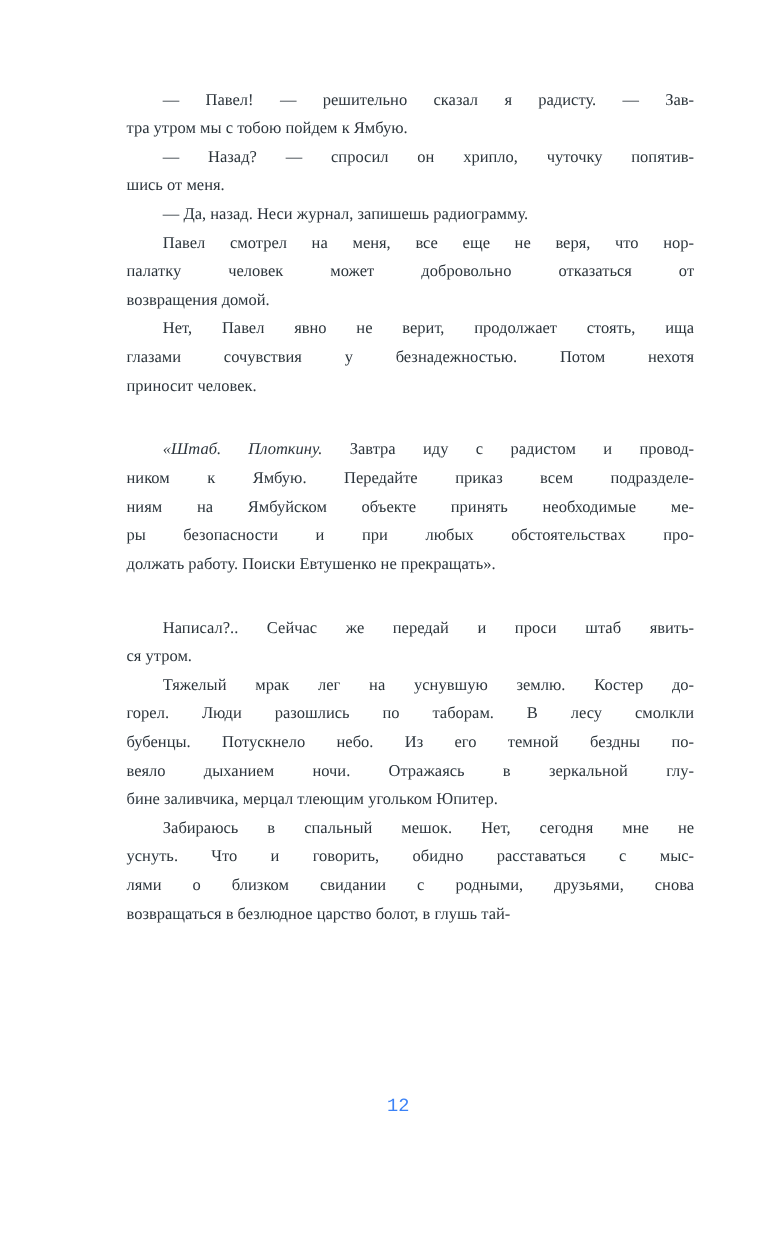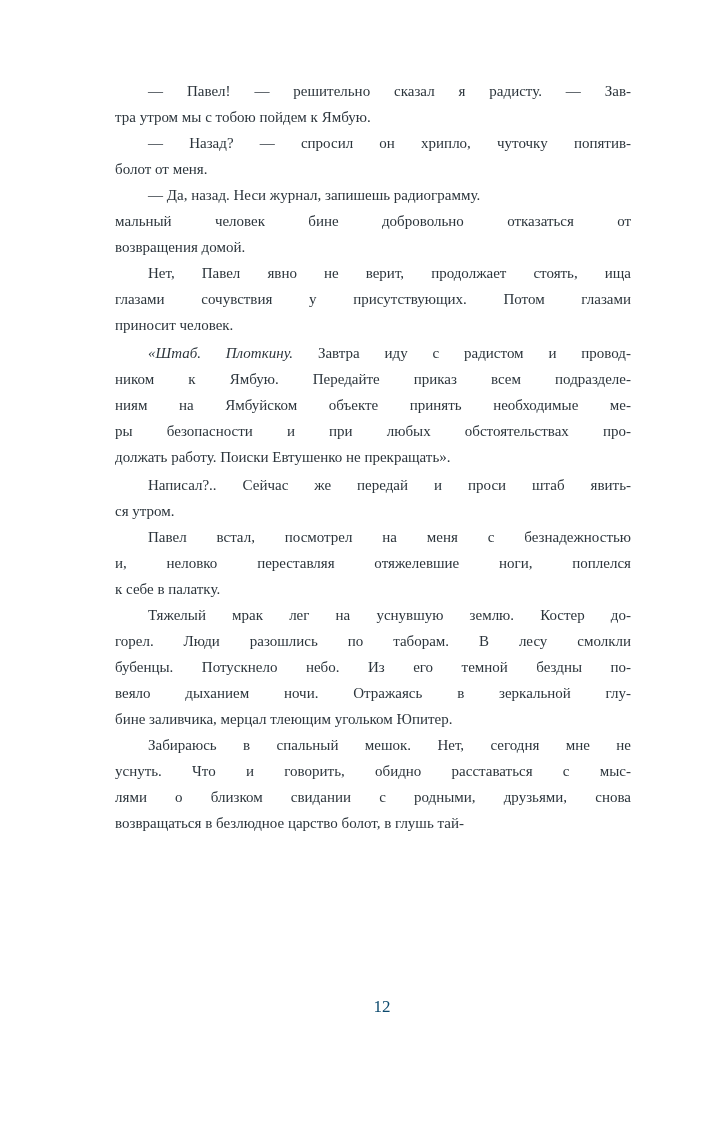--- a/index.html
+++ b/index.html
@@ -24,86 +24,83 @@
   .page-text {
     position: absolute;
     left: 115px;
     top: 78px;
     width: 516px;
     color: #2c353c;
     font-size: 15px;
     line-height: 26px;
   }
   .para { margin: 0; }
-  .para.spaced { margin-top: 2px; font-family: Liberation Serif, serif; }
+  .para.spaced { margin-top: 32px; font-family: Liberation Serif, serif; }
   .line {
     text-align: justify;
     text-align-last: left;
     white-space: normal;
   }
   .line.full {
     text-align-last: justify;
   }
   .line.first {
     text-indent: 33px;
   }
   .italic {
     font-style: italic;
   }
   .page-number {
     position: absolute;
-    left: 124px;
+    left: 104px;
     top: 997px;
     width: 516px;
     text-align: center;
-    color: #0c4a6e;
+    color: #3b82f6;
     font-size: 17px;
     line-height: 20px;
+    font-family: Liberation Mono, monospace;
   }
 </style>
 </head>
 <body>
 
 <div class="book-page">
   <div class="page-text">
       <div class="para">
         <div class="line first full">— Павел! — решительно сказал я радисту. — Зав-</div>
         <div class="line">тра утром мы с тобою пойдем к Ямбую.</div>
       </div>
       <div class="para">
         <div class="line first full">— Назад? — спросил он хрипло, чуточку попятив-</div>
-        <div class="line">болот от меня.</div>
+        <div class="line">шись от меня.</div>
       </div>
       <div class="para">
         <div class="line first">— Да, назад. Неси журнал, запишешь радиограмму.</div>
       </div>
       <div class="para">
-        <div class="line full">мальный человек бине добровольно отказаться от</div>
+        <div class="line first full">Павел смотрел на меня, все еще не веря, что нор-</div>
+        <div class="line full">палатку человек может добровольно отказаться от</div>
         <div class="line">возвращения домой.</div>
       </div>
       <div class="para">
         <div class="line first full">Нет, Павел явно не верит, продолжает стоять, ища</div>
-        <div class="line full">глазами сочувствия у присутствующих. Потом глазами</div>
+        <div class="line full">глазами сочувствия у безнадежностью. Потом нехотя</div>
         <div class="line">приносит человек.</div>
       </div>
       <div class="para spaced">
         <div class="line first full"><span class="italic">«Штаб. Плоткину.</span><span> Завтра иду с радистом и провод-</span></div>
         <div class="line full">ником к Ямбую. Передайте приказ всем подразделе-</div>
         <div class="line full">ниям на Ямбуйском объекте принять необходимые ме-</div>
         <div class="line full">ры безопасности и при любых обстоятельствах про-</div>
         <div class="line">должать работу. Поиски Евтушенко не прекращать».</div>
       </div>
       <div class="para spaced">
         <div class="line first full">Написал?.. Сейчас же передай и проси штаб явить-</div>
         <div class="line">ся утром.</div>
-      </div>
-      <div class="para">
-        <div class="line first full">Павел встал, посмотрел на меня с безнадежностью</div>
-        <div class="line full">и, неловко переставляя отяжелевшие ноги, поплелся</div>
-        <div class="line">к себе в палатку.</div>
       </div>
       <div class="para">
         <div class="line first full">Тяжелый мрак лег на уснувшую землю. Костер до-</div>
         <div class="line full">горел. Люди разошлись по таборам. В лесу смолкли</div>
         <div class="line full">бубенцы. Потускнело небо. Из его темной бездны по-</div>
         <div class="line full">веяло дыханием ночи. Отражаясь в зеркальной глу-</div>
         <div class="line">бине заливчика, мерцал тлеющим угольком Юпитер.</div>
       </div>
       <div class="para">
         <div class="line first full">Забираюсь в спальный мешок. Нет, сегодня мне не</div>

